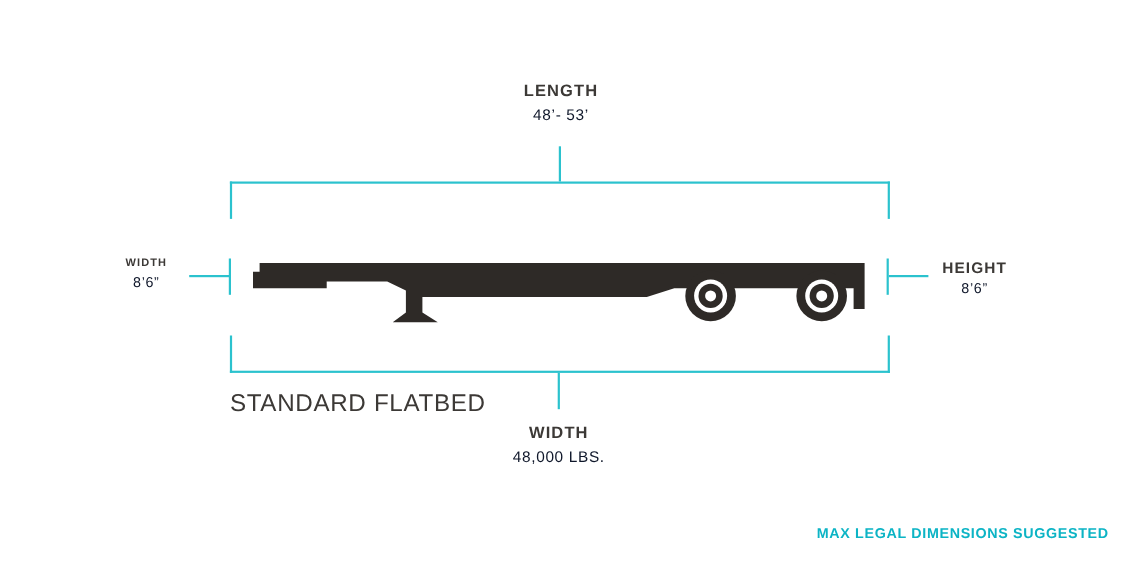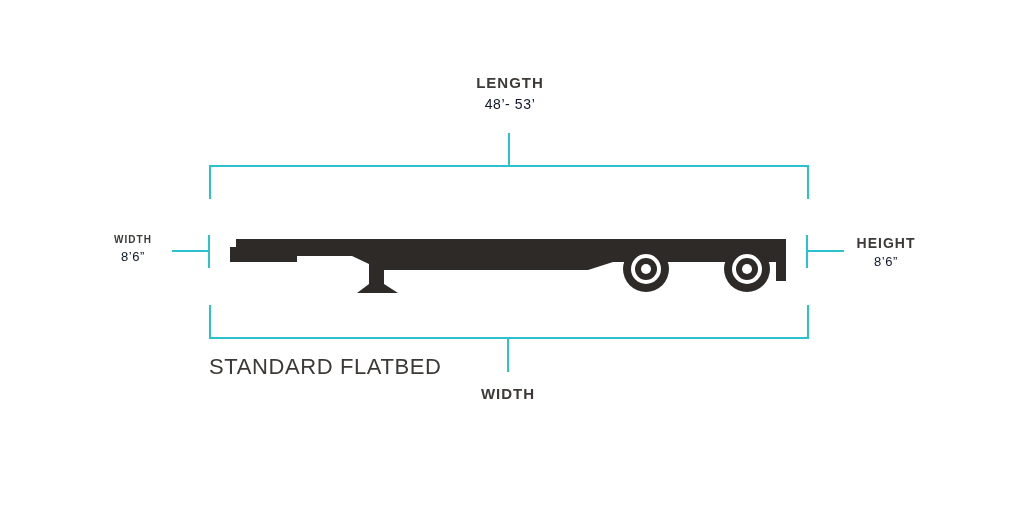--- a/index.html
+++ b/index.html
@@ -93,16 +93,18 @@
   </svg>
 
   <div class="bracket-bottom"></div>
 
   <div class="tline" style="left:507px;top:339px;width:2px;height:33px;"></div>
 
   <div class="diagram-title">STANDARD FLATBED</div>
 
   <div class="dim-block" style="left:408px;top:383px;width:200px;">
     <div class="dim-label">WIDTH</div>
+    <div class="dim-value">48,000 LBS.</div>
   </div>
 
+  <div class="footnote">MAX LEGAL DIMENSIONS SUGGESTED</div>
 
 </div>
 
 </body></html>

